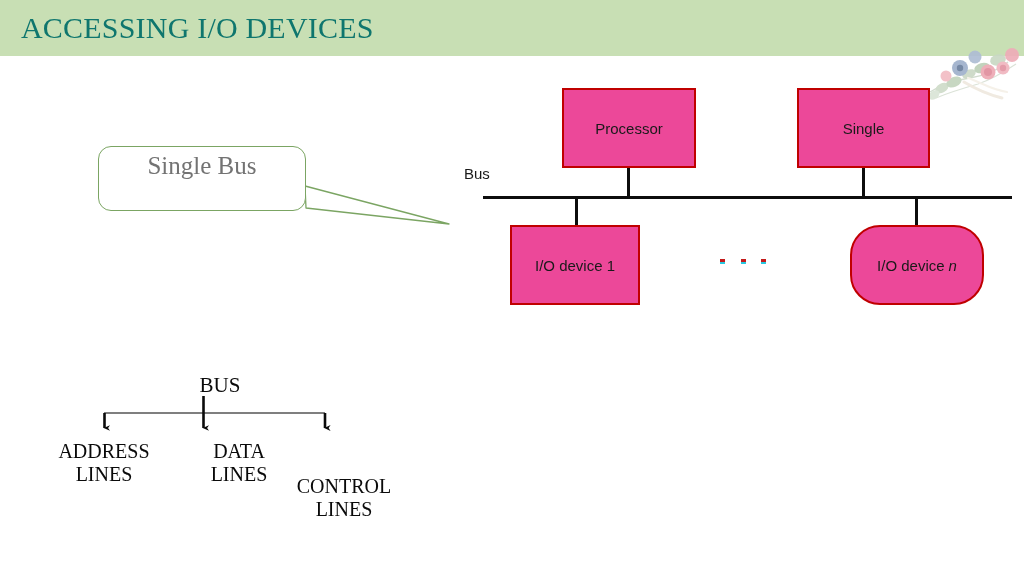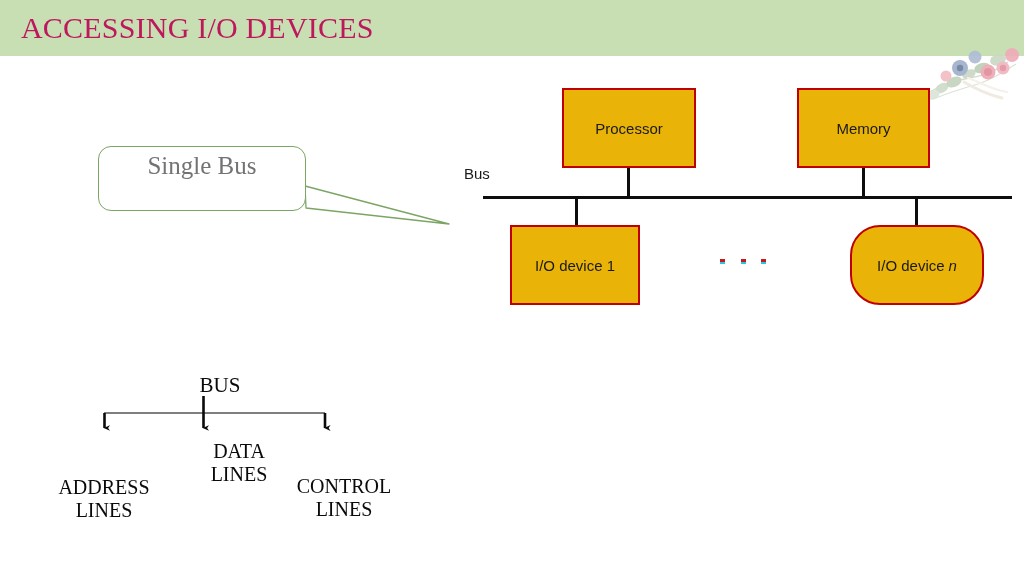--- a/index.html
+++ b/index.html
@@ -31,21 +31,21 @@
     height: 56px;
     background: #c8dfb4;
   }
   .header-title {
     position: absolute;
     left: 21px;
     top: 9px;
     font-family: "Liberation Serif", "DejaVu Serif", serif;
     font-size: 30px;
     line-height: 38px;
-    color: #be185d;
+    color: #0f766e;
     letter-spacing: 0.2px;
     white-space: nowrap;
   }
 
   
   .floral {
     position: absolute;
     left: 912px;
     top: 48px;
     width: 112px;
@@ -82,21 +82,21 @@
     font-family: "Liberation Serif", "DejaVu Serif", serif;
     font-size: 25px;
     line-height: 31px;
     color: #737373;
   }
 
   
   .box {
     position: absolute;
     border: 2.4px solid #c00000;
-    background: #eab308;
+    background: #ec4899;
     box-sizing: border-box;
     display: flex;
     align-items: center;
     justify-content: center;
   }
   .box-label {
     font-family: "Liberation Sans", sans-serif;
     font-size: 15px;
     color: #1a1a1a;
     white-space: nowrap;
@@ -192,21 +192,21 @@
   .tree-leaf-label {
     position: absolute;
     top: 75px;
     font-family: "Liberation Serif", "DejaVu Serif", serif;
     font-size: 20px;
     line-height: 23px;
     color: #0a0a0a;
     text-align: center;
     white-space: pre-line;
   }
-  #leaf-address { left: -8px; width: 144px; margin-top: 36px; }
+  #leaf-address { left: -8px; width: 144px; }
   #leaf-data    { left: 135px; width: 128px; }
   #leaf-control { left: 232px; width: 144px; margin-top: 35px; }
 </style>
 </head>
 <body>
 
 <div id="slide">
 
   <div class="header-band"></div>
   <div class="header-title">ACCESSING I/O DEVICES</div>
@@ -258,21 +258,21 @@
   <div class="conn" id="conn-processor"></div>
   <div class="conn" id="conn-memory"></div>
   <div class="conn" id="conn-iodev1"></div>
   <div class="conn" id="conn-iodevn"></div>
 
   <div class="box" id="box-processor">
     <span class="box-label">Processor</span>
   </div>
 
   <div class="box" id="box-memory">
-    <span class="box-label">Memory</span>
+    <span class="box-label">Single</span>
   </div>
 
   <div class="box" id="box-iodev1">
     <span class="box-label">I/O device 1</span>
   </div>
 
   <div class="box" id="box-iodevn">
     <span class="box-label"><span>I/O device</span><span class="ital">n</span></span>
   </div>
 

